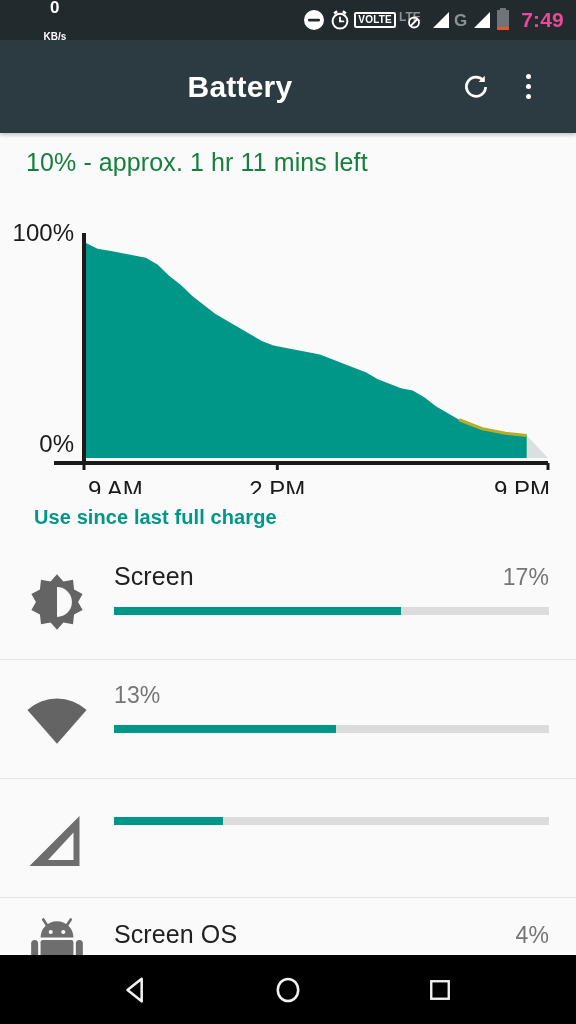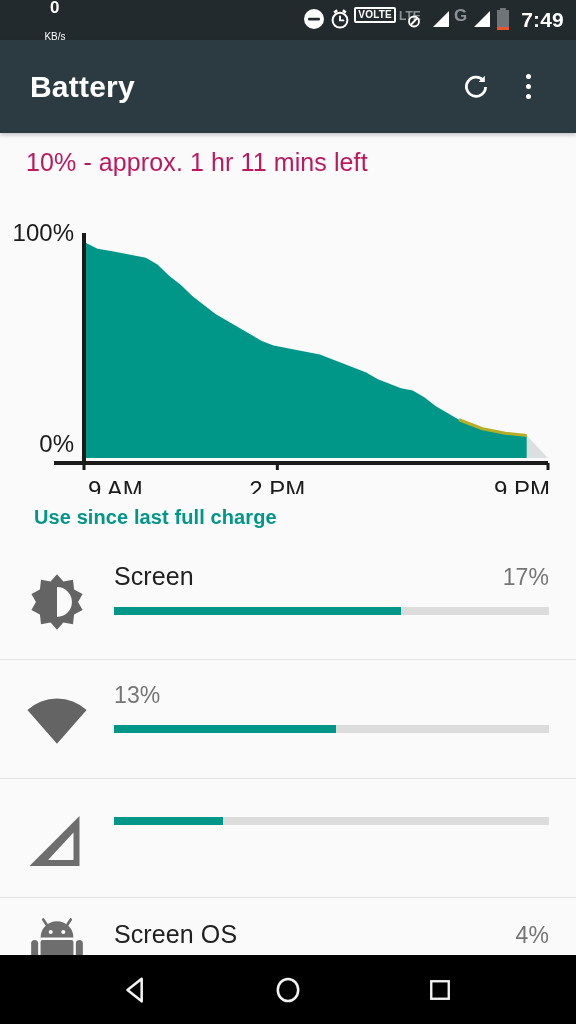--- a/index.html
+++ b/index.html
@@ -16,58 +16,58 @@
     position:absolute; top:0; left:0; width:576px; height:40px;
     background:#232a2e; display:flex; align-items:center;
     padding:0 12px 0 0;
   }
   .net-speed {
     width:110px; display:flex; flex-direction:column;
     align-items:center; justify-content:center; line-height:1;
     color:#ffffff;
   }
   .net-speed .ns-val { font-size:17px; font-weight:bold; letter-spacing:.3px; }
-  .net-speed .ns-unit { font-size:10px; font-weight:normal; margin-top:16px; }
+  .net-speed .ns-unit { font-size:10px; font-weight:bold; margin-top:16px; }
   .sb-spacer { flex:1; }
-  .sb-icons { display:flex; align-items:flex-start; gap:2px; }
+  .sb-icons { display:flex; align-items:center; gap:2px; }
   .sb-ico { display:block; }
   .sb-clock {
-    color:#ffffff; font-size:21px; font-weight:bold;
+    color:#ec4899; font-size:21px; font-weight:bold;
     margin-left:10px; letter-spacing:.2px;
   }
   .volte-box {
     border:2px solid #ffffff; border-radius:2px;
     color:#ffffff; font-size:10px; font-weight:bold;
     padding:1px 2px; line-height:1; letter-spacing:.2px;
   }
   .g-ind { color:#8c9296; font-size:17px; font-weight:bold; line-height:1; }
 
   
   .appbar {
     position:absolute; top:40px; left:0; width:576px; height:93px;
     background:#2c3b41; display:flex; align-items:center;
     padding:0 22px 0 30px;
     box-shadow:0 2px 4px rgba(0,0,0,.22);
   }
   .appbar-title {
-    color:#ffffff; font-size:30px; font-weight:bold; letter-spacing:.2px; flex:1;
+    color:#ffffff; font-size:30px; font-weight:bold; letter-spacing:.2px; flex:1;text-align:center;
   }
   .appbar-action {
     width:52px; height:52px; display:flex; align-items:center; justify-content:center;
     cursor:pointer;
   }
   .kebab { display:flex; flex-direction:column; gap:5px; align-items:center; }
   .kebab span { width:5px; height:5px; border-radius:50%; background:#ffffff; display:block; }
 
   
   .summary {
     position:absolute; top:133px; left:0; width:576px; height:58px;
     display:flex; align-items:center; padding-left:26px;
   }
-  .summary-text { font-size:25px; color:#be185d; letter-spacing:.1px; }
+  .summary-text { font-size:25px; color:#15803d; letter-spacing:.1px; }
 
   
   .chart-wrap { position:absolute; top:191px; left:0; width:576px; height:282px;margin-top:21px; }
   .chart-svg { display:block; }
 
   
   .section-head {
     position:absolute; top:498px; left:0; width:576px; height:38px;
     padding-left:34px; display:flex; align-items:center;
   }

